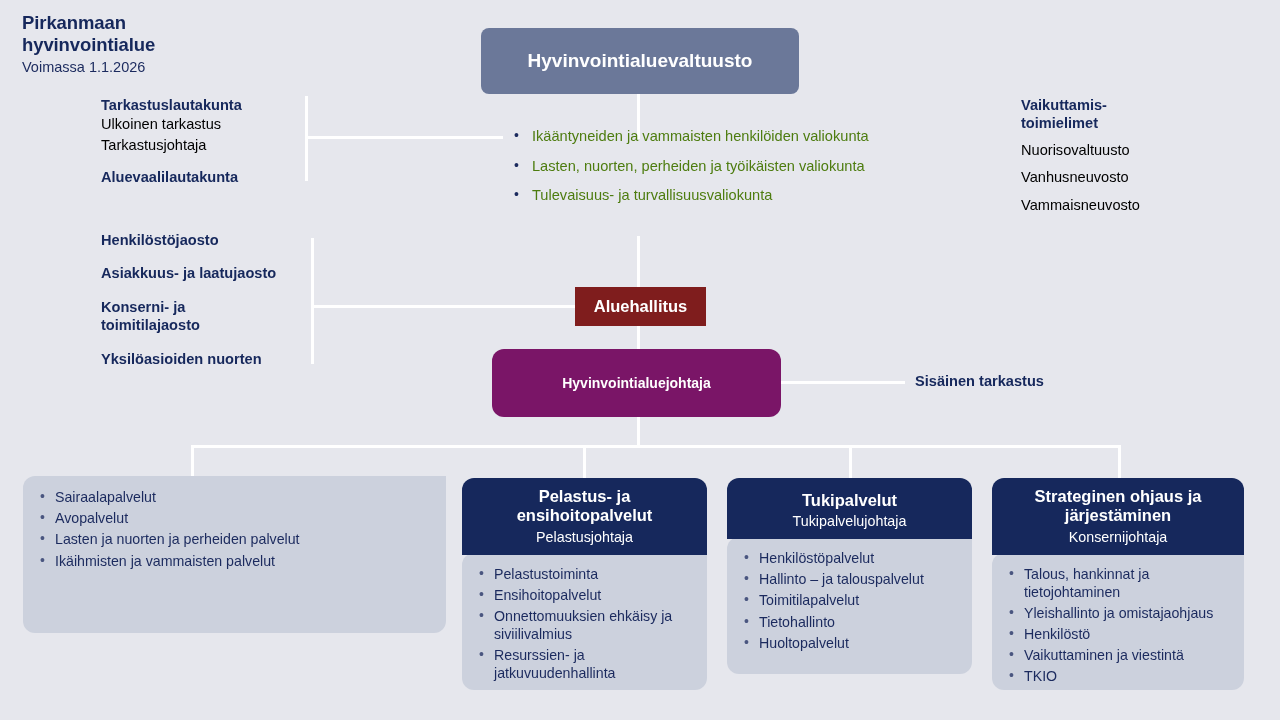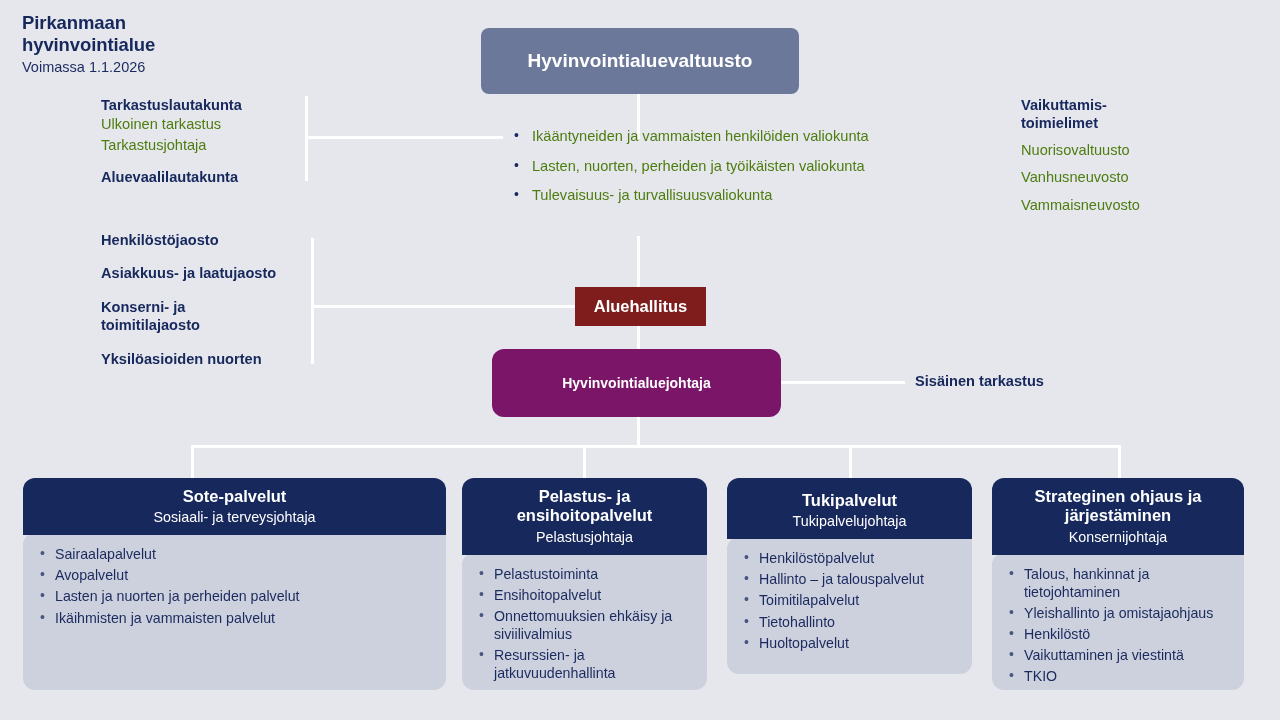--- a/index.html
+++ b/index.html
@@ -103,21 +103,21 @@
   .grp .hd {
     font-size: 14.6px;
     font-weight: bold;
     line-height: 1.26;
     color: #16285c;
   }
   .grp .it {
     font-size: 14.6px;
     font-weight: normal;
     line-height: 1.42;
-    color: #4d7c0f;
+    color: #000000;
   }
   .grp .it-b {
     font-size: 14.6px;
     font-weight: bold;
     line-height: 1.26;
     color: #16285c;
   }
 
   #grp-tarkastus { left: 101px; top: 96px; width: 215px; }
   #grp-tarkastus .gap { height: 12px; }
@@ -303,24 +303,20 @@
     <span>Aluehallitus</span>
   </div>
 
   <div id="johtaja">
     <span>Hyvinvointialuejohtaja</span>
   </div>
 
   <div id="sisainen">Sisäinen tarkastus</div>
 
   <div class="card" id="card-sote">
-    <div class="cap">
-      <div class="t">Sote-palvelut</div>
-      <div class="s">Sosiaali- ja terveysjohtaja</div>
-    </div>
     <div class="body">
       <ul>
         <li>Sairaalapalvelut</li>
         <li>Avopalvelut</li>
         <li>Lasten ja nuorten ja perheiden palvelut</li>
         <li>Ikäihmisten ja vammaisten palvelut</li>
       </ul>
     </div>
   </div>
 

